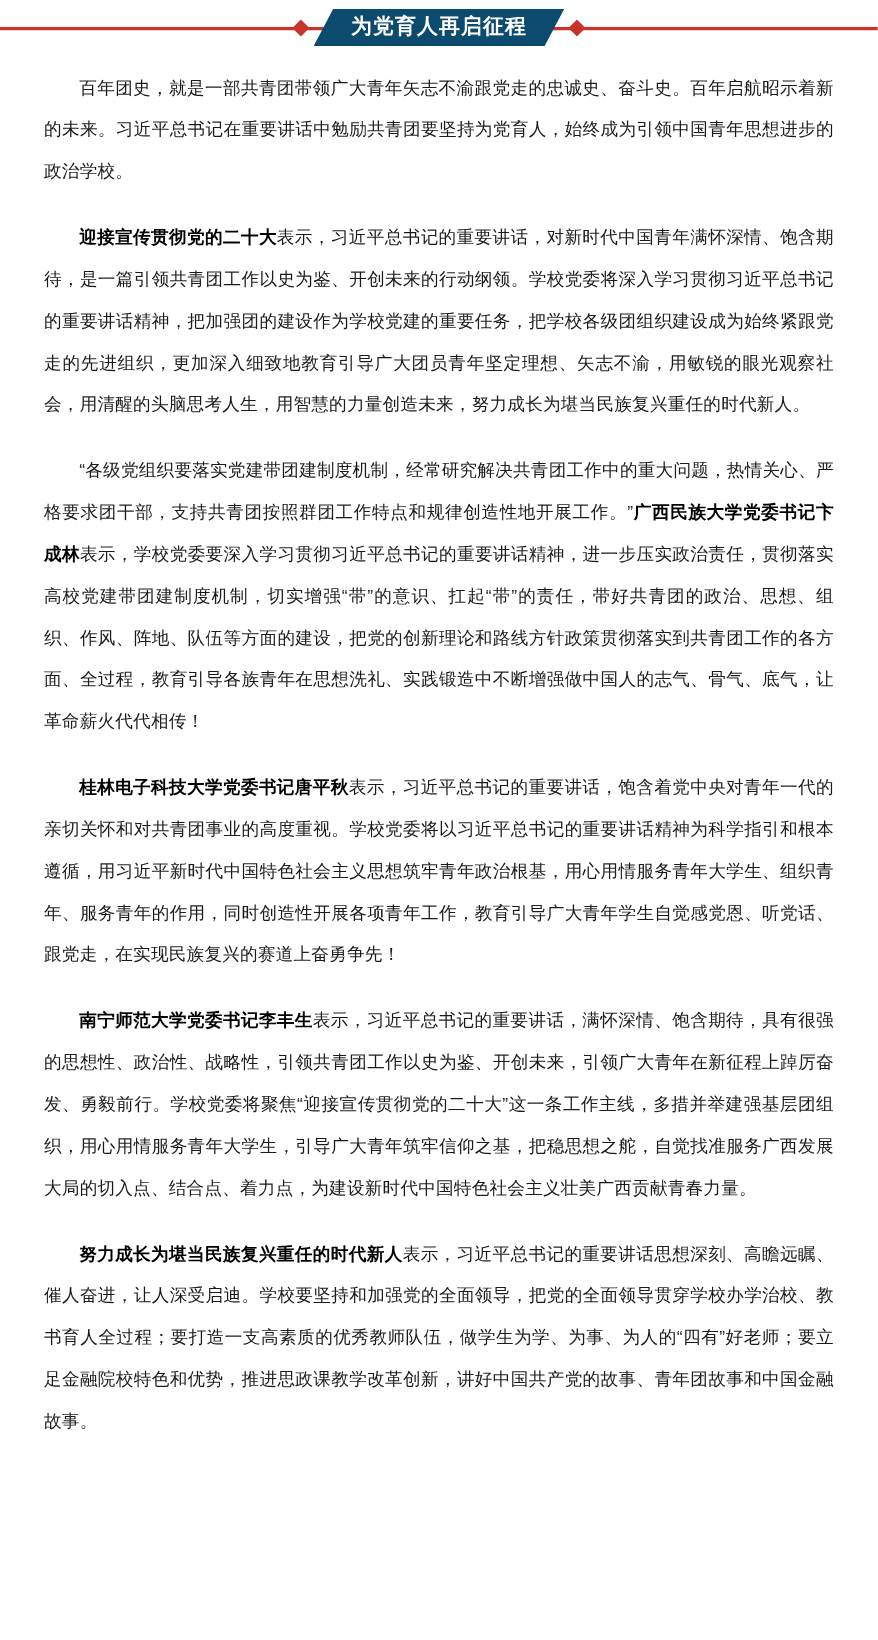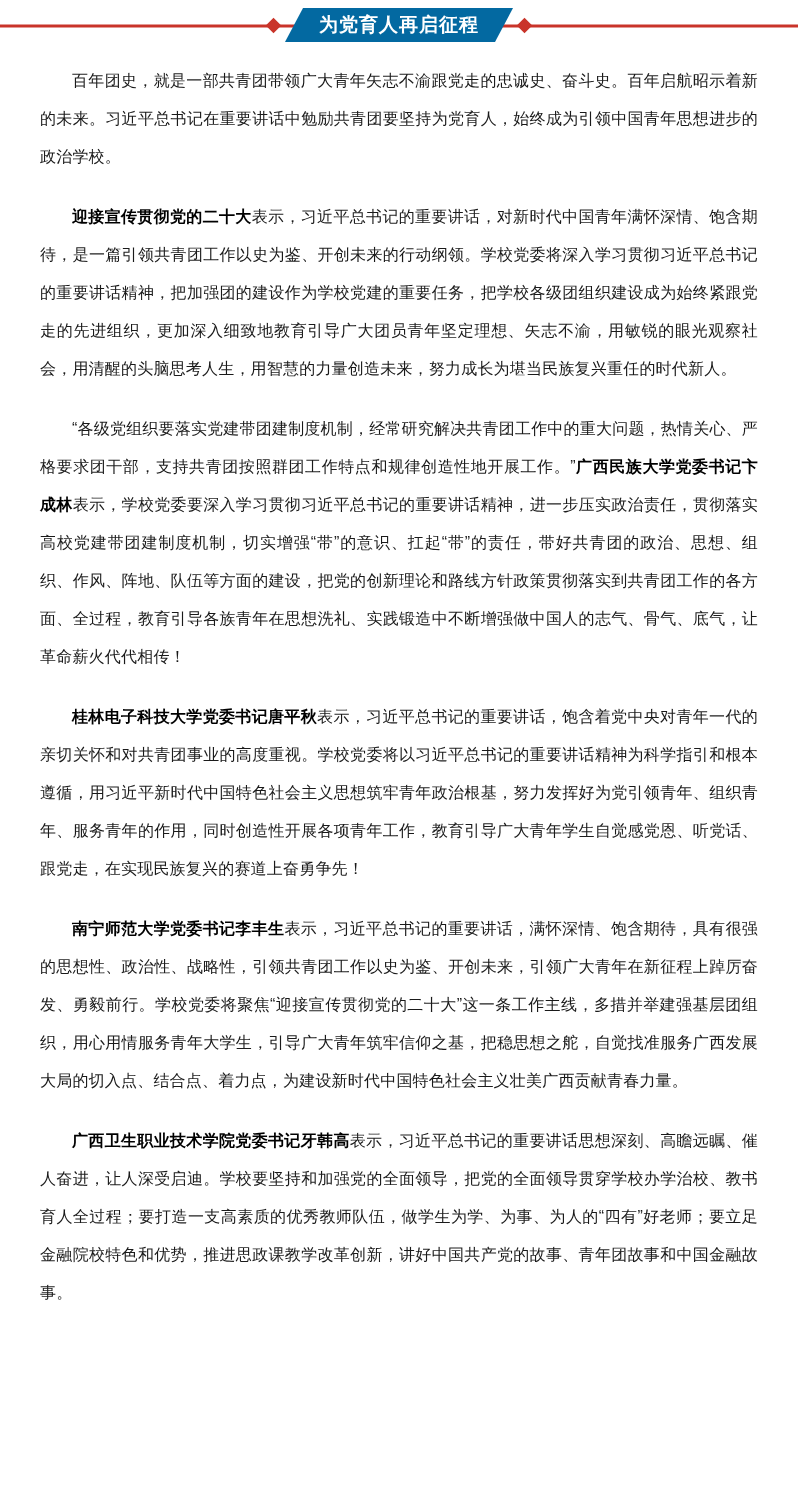--- a/index.html
+++ b/index.html
@@ -34,21 +34,21 @@
     top: 50%;
     left: 0;
     right: 0;
     height: 3px;
     background: #c9342a;
     transform: translateY(-50%);
   }
   .banner-badge {
     position: relative;
     z-index: 2;
-    background: #0369a1;
+    background: #0c4a6e;
     color: #ffffff;
     font-size: 19px;
     font-weight: bold;
     letter-spacing: 1px;
     padding: 7px 34px 8px 34px;
     line-height: 1;
     white-space: nowrap;
     clip-path: polygon(18px 0, 100% 0, calc(100% - 18px) 100%, 0 100%);
   }
   .banner-badge .b-light {
@@ -93,19 +93,19 @@
     <div class="banner-badge">
       <span class="b-light">为党育人</span><span>再启征程</span>
     </div>
     <div class="banner-diamond"></div>
   </div>
 
   <div class="content">
     <p class="para" id="p1"><span>百年团史，就是一部共青团带领广大青年矢志不渝跟党走的忠诚史、奋斗史。百年启航昭示着新的未来。习近平总书记在重要讲话中勉励共青团要坚持为党育人，始终成为引领中国青年思想进步的政治学校。</span></p>
     <p class="para" id="p2"><span class="b">迎接宣传贯彻党的二十大</span><span>表示，习近平总书记的重要讲话，对新时代中国青年满怀深情、饱含期待，是一篇引领共青团工作以史为鉴、开创未来的行动纲领。学校党委将深入学习贯彻习近平总书记的重要讲话精神，把加强团的建设作为学校党建的重要任务，把学校各级团组织建设成为始终紧跟党走的先进组织，更加深入细致地教育引导广大团员青年坚定理想、矢志不渝，用敏锐的眼光观察社会，用清醒的头脑思考人生，用智慧的力量创造未来，努力成长为堪当民族复兴重任的时代新人。</span></p>
     <p class="para" id="p3"><span>“各级党组织要落实党建带团建制度机制，经常研究解决共青团工作中的重大问题，热情关心、严格要求团干部，支持共青团按照群团工作特点和规律创造性地开展工作。”</span><span class="b">广西民族大学党委书记卞成林</span><span>表示，学校党委要深入学习贯彻习近平总书记的重要讲话精神，进一步压实政治责任，贯彻落实高校党建带团建制度机制，切实增强“带”的意识、扛起“带”的责任，带好共青团的政治、思想、组织、作风、阵地、队伍等方面的建设，把党的创新理论和路线方针政策贯彻落实到共青团工作的各方面、全过程，教育引导各族青年在思想洗礼、实践锻造中不断增强做中国人的志气、骨气、底气，让革命薪火代代相传！</span></p>
-    <p class="para" id="p4"><span class="b">桂林电子科技大学党委书记唐平秋</span><span>表示，习近平总书记的重要讲话，饱含着党中央对青年一代的亲切关怀和对共青团事业的高度重视。学校党委将以习近平总书记的重要讲话精神为科学指引和根本遵循，用习近平新时代中国特色社会主义思想筑牢青年政治根基，努力发挥好为党引领青年、组织青年、服务青年的作用，同时创造性开展各项青年工作，教育引导广大青年学生自觉感党恩、听党话、跟党走，在实现民族复兴的赛道上奋勇争先！</span></p>
+    <p class="para" id="p4"><span class="b">桂林电子科技大学党委书记唐平秋</span><span>表示，习近平总书记的重要讲话，饱含着党中央对青年一代的亲切关怀和对共青团事业的高度重视。学校党委将以习近平总书记的重要讲话精神为科学指引和根本遵循，用习近平新时代中国特色社会主义思想筑牢青年政治根基，用心用情服务青年大学生、组织青年、服务青年的作用，同时创造性开展各项青年工作，教育引导广大青年学生自觉感党恩、听党话、跟党走，在实现民族复兴的赛道上奋勇争先！</span></p>
     <p class="para" id="p5"><span class="b">南宁师范大学党委书记李丰生</span><span>表示，习近平总书记的重要讲话，满怀深情、饱含期待，具有很强的思想性、政治性、战略性，引领共青团工作以史为鉴、开创未来，引领广大青年在新征程上踔厉奋发、勇毅前行。学校党委将聚焦“迎接宣传贯彻党的二十大”这一条工作主线，多措并举建强基层团组织，用心用情服务青年大学生，引导广大青年筑牢信仰之基，把稳思想之舵，自觉找准服务广西发展大局的切入点、结合点、着力点，为建设新时代中国特色社会主义壮美广西贡献青春力量。</span></p>
-    <p class="para" id="p7"><span class="b">广西卫生职业技术学院党委书记牙韩高</span><span>表示，习近平总书记的重要讲话思想深刻、高瞻远瞩、催人奋进，让人深受启迪。学校要坚持和加强党的全面领导，把党的全面领导贯穿学校办学治校、教书育人全过程；要打造一支高素质的优秀教师队伍，做学生为学、为事、为人的“四有”好老师；要立足金融院校特色和优势，推进思政课教学改革创新，讲好中国共产党的故事、青年团故事和中国金融故事。</span></p>
+    <p class="para" id="p7"><span class="b">努力成长为堪当民族复兴重任的时代新人</span><span>表示，习近平总书记的重要讲话思想深刻、高瞻远瞩、催人奋进，让人深受启迪。学校要坚持和加强党的全面领导，把党的全面领导贯穿学校办学治校、教书育人全过程；要打造一支高素质的优秀教师队伍，做学生为学、为事、为人的“四有”好老师；要立足金融院校特色和优势，推进思政课教学改革创新，讲好中国共产党的故事、青年团故事和中国金融故事。</span></p>
 
   </div>
 
 </div>
 
 </body></html>

